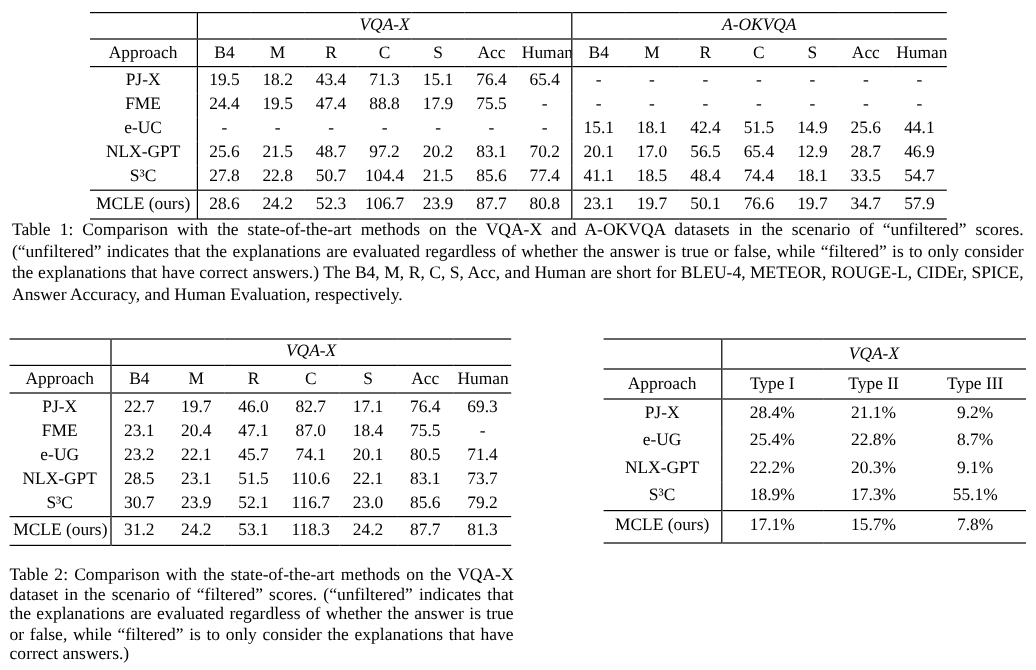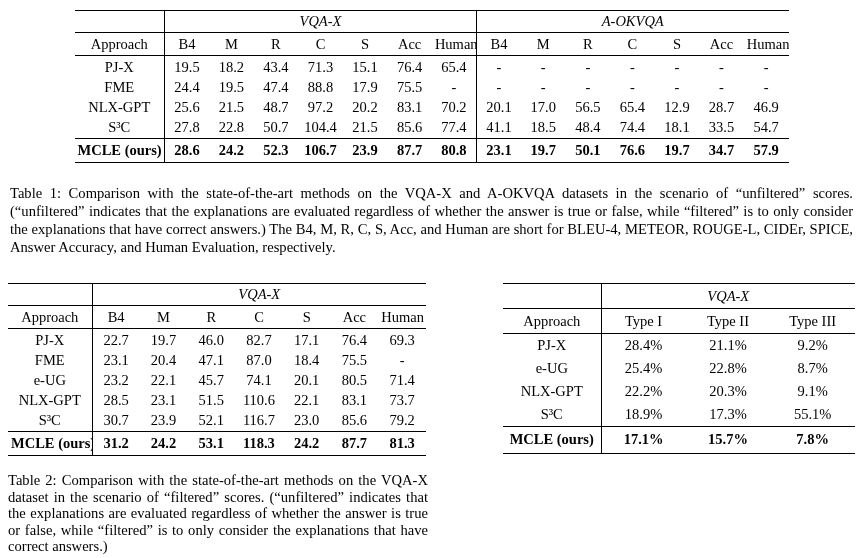--- a/index.html
+++ b/index.html
@@ -23,21 +23,21 @@
     text-align: center;
     vertical-align: middle;
     padding: 1.5px 3px;
     line-height: 17px;
     white-space: nowrap;
     overflow: hidden;
   }
   .group-row th { border-bottom: 1px solid #000; padding: 2px 3px; font-style: italic; }
   .header-row th { border-bottom: 1px solid #000; padding: 2.5px 3px; }
   tbody tr:first-child td { padding-top: 3px; font-family: Liberation Serif, serif; }
-  tr.bold-row td { border-top: 1px solid #000; font-weight: bold; padding-top: 3px; padding-bottom: 3.5px; }
+  tr.bold-row td { border-top: 1px solid #000; font-weight: normal; padding-top: 3px; padding-bottom: 3.5px; }
 
   
   #t1 .group-row th:nth-child(2), #t1 .group-row th:nth-child(3),
   #t1 .header-row th:nth-child(2), #t1 .header-row th:nth-child(9),
   #t1 tbody td:nth-child(2), #t1 tbody td:nth-child(9),
   #t2 .group-row th:nth-child(2), #t2 .header-row th:nth-child(2), #t2 tbody td:nth-child(2),
   #t3 .group-row th:nth-child(2), #t3 .header-row th:nth-child(2), #t3 tbody td:nth-child(2) {
     border-left: 1px solid #000;
   }
 
@@ -47,21 +47,21 @@
   #t3 .group-row th, #t3 .header-row th { padding-top: 3.5px; padding-bottom: 3.5px; }
   #t3 tbody td { padding-top: 3px; padding-bottom: 3px; }
   #t3 tbody tr.bold-row td { padding-top: 4px; padding-bottom: 4.5px; }
 
   .caption {
     font-size: 14.6px;
     line-height: 18px;
     text-align: justify;
     color: #000;
   }
-  .cap1 { margin-top: 21px; padding: 0 2px; }
+  .cap1 { padding: 0 2px; }
   .bottom-row { margin-top: 27px; display: flex; justify-content: space-between; }
   .col-left  { width: 420px; }
   .col-right { width: 410px; }
   .col-left .caption, .col-right .caption { margin-top: 16px; line-height: 16.6px; }
 </style>
 </head>
 <body>
 
 <div class="page">
 
@@ -136,20 +136,37 @@
           <td>-</td>
           <td>-</td>
           <td>-</td>
           <td>-</td>
           <td>-</td>
           <td>-</td>
           <td>-</td>
           <td>-</td>
         </tr>
         <tr>
+          <td>e-UC</td>
+          <td>-</td>
+          <td>-</td>
+          <td>-</td>
+          <td>-</td>
+          <td>-</td>
+          <td>-</td>
+          <td>-</td>
+          <td>15.1</td>
+          <td>18.1</td>
+          <td>42.4</td>
+          <td>51.5</td>
+          <td>14.9</td>
+          <td>25.6</td>
+          <td>44.1</td>
+        </tr>
+        <tr>
           <td>NLX-GPT</td>
           <td>25.6</td>
           <td>21.5</td>
           <td>48.7</td>
           <td>97.2</td>
           <td>20.2</td>
           <td>83.1</td>
           <td>70.2</td>
           <td>20.1</td>
           <td>17.0</td>

